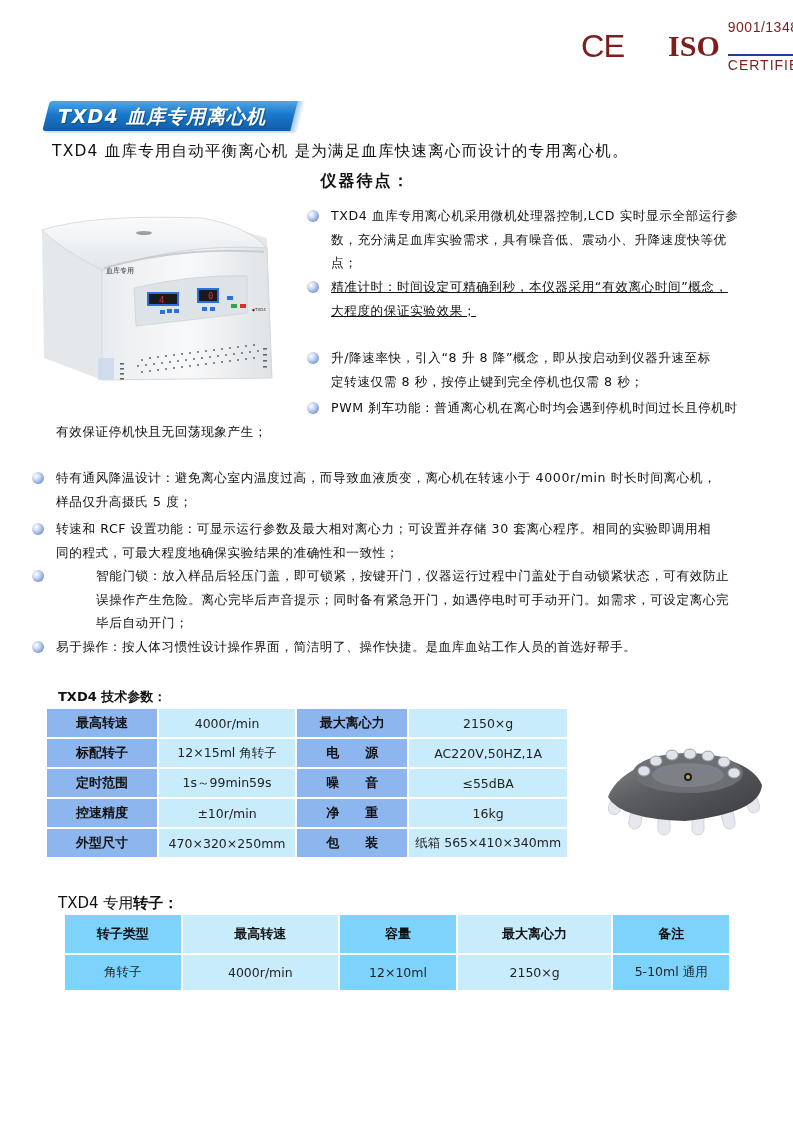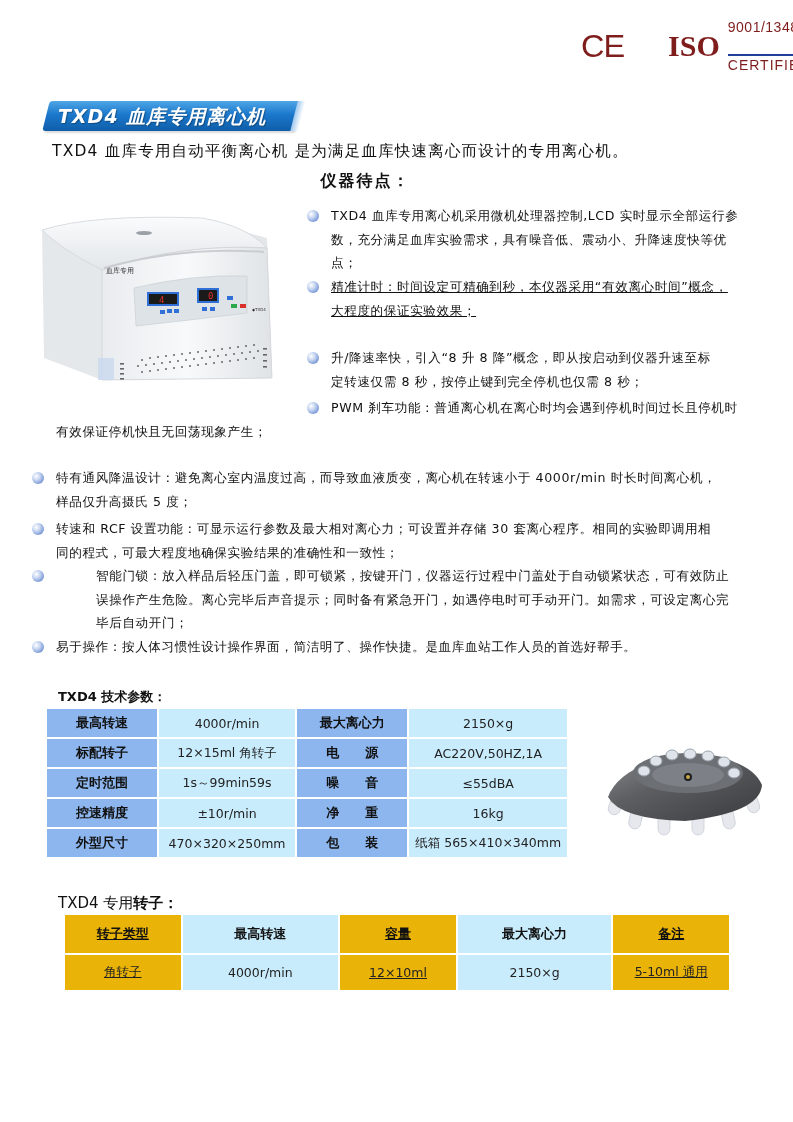--- a/index.html
+++ b/index.html
@@ -37,21 +37,21 @@
   .spec td { height: 30px; border: 2px solid #ffffff; text-align: center; font-size: 12.5px; }
   .spec td.k { background: #8db6ee; font-weight: bold; font-size: 13px; color: #111; }
   .spec td.v { background: #c9ecfd; color: #222; }
 
   .rotor-title { position: absolute; left: 58px; top: 894px; font-size: 15px; white-space: nowrap; }
   .rotor-title b { font-weight: bold; }
   .rotor { left: 63px; top: 913px; width: 668px; }
   .rotor td { border: 2px solid #ffffff; text-align: center; font-size: 12.5px; color: #222; }
   .rotor tr.h td { height: 40px; font-weight: bold; font-size: 13px; color: #111; }
   .rotor tr.r td { height: 37px; }
-  .rotor td.a { background: #eab308; text-decoration: underline; }
+  .rotor td.a { background: #7dd3fc; }
   .rotor td.b { background: #c9ecfd; }
 
   .rotor-img { position: absolute; left: 600px; top: 735px; width: 170px; height: 110px; }
 </style>
 </head>
 <body>
 
 <div class="cert">
   <span class="ce">CE</span>
   <span class="iso">ISO</span>

